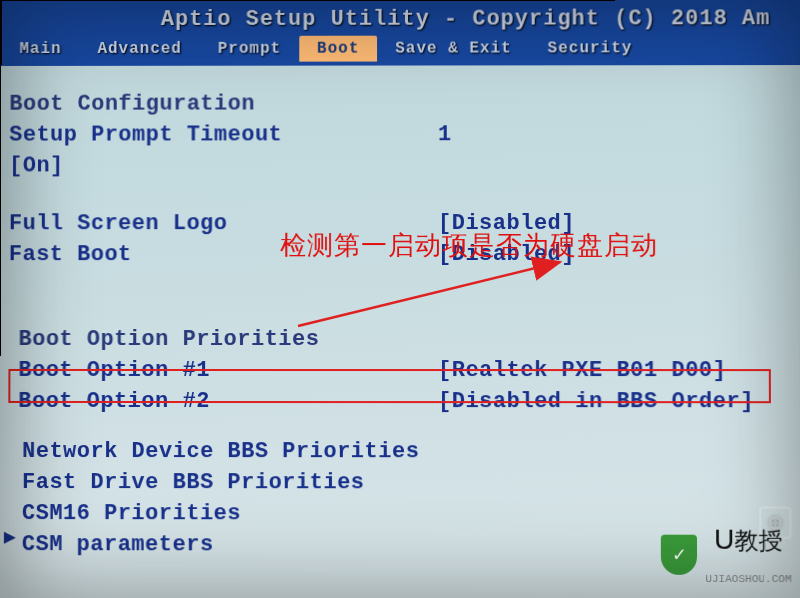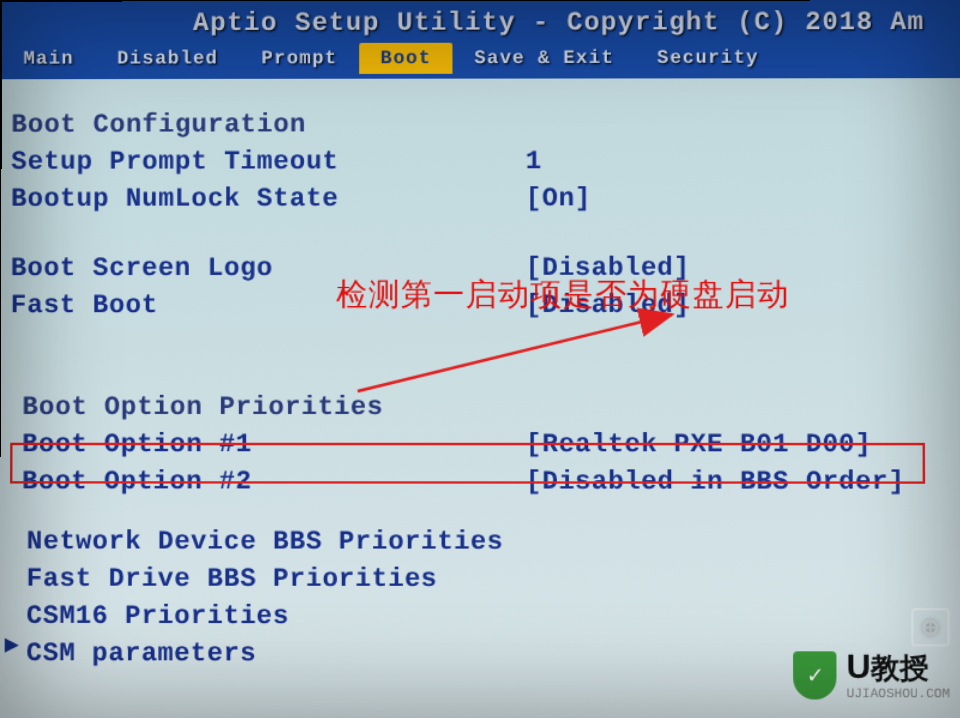--- a/index.html
+++ b/index.html
@@ -35,21 +35,21 @@
   }
   .menu-item {
     color: #c8d4e8;
     font-size: 16px;
     padding: 4px 18px;
     letter-spacing: 1px;
     text-shadow: 1px 1px 2px #000;
     cursor: pointer;
   }
   .menu-item.active {
-    background: #eab308;
+    background: #fdba74;
     color: #1a3a7a;
     text-shadow: none;
     border-radius: 2px 2px 0 0;
   }
   .content {
     padding: 24px 0 0 8px;
     position: relative;
   }
   .row {
     display: flex;
@@ -127,68 +127,68 @@
     width: 36px; height: 40px;
     background: #3a9a3a;
     border-radius: 4px 4px 18px 18px;
     display:flex;align-items:center;justify-content:center;
     color:#fff;font-size:20px;
   }
   .wm2-text {
     color:#111;
     font-family:"Microsoft YaHei",sans-serif;
     font-size:24px;
-    font-weight:bold;
+    font-weight:normal;
+    text-align:center;
   }
   .wm2-text .ltr { color:#111; font-size:28px;}
-  .wm2-sub { color:#888; font-size:11px; letter-spacing:0; font-weight:normal;}
+  .wm2-sub { color:#888; font-size:11px; letter-spacing:0; font-weight:normal;margin-top:16px;}
   .vignette {
     position:absolute;inset:0;
     box-shadow: inset 20px 20px 80px rgba(0,0,0,0.25), inset -20px -20px 80px rgba(0,0,0,0.2);
     pointer-events:none;
   }
 </style>
 </head>
 <body>
 
 <div class="screen">
 
   <div class="title-bar">
     <span>Aptio Setup Utility - Copyright (C) 2018 Am</span>
   </div>
 
   <div class="menu-bar">
     <div class="menu-item">Main</div>
-    <div class="menu-item">Disabled</div>
+    <div class="menu-item">Advanced</div>
     <div class="menu-item">Prompt</div>
     <div class="menu-item active">Boot</div>
     <div class="menu-item">Save &amp; Exit</div>
     <div class="menu-item">Security</div>
   </div>
 
   <div class="content">
 
     <div class="row heading">
       <span>Boot Configuration</span>
     </div>
 
     <div class="row">
       <span class="label">Setup Prompt Timeout</span>
       <span class="value">1</span>
     </div>
 
     <div class="row">
-      <span class="label">Bootup NumLock State</span>
       <span class="value">[On]</span>
     </div>
 
     <div class="section-gap"></div>
 
     <div class="row">
-      <span class="label">Boot Screen Logo</span>
+      <span class="label">Full Screen Logo</span>
       <span class="value">[Disabled]</span>
     </div>
 
     <div class="row">
       <span class="label">Fast Boot</span>
       <span class="value">[Disabled]</span>
     </div>
 
     <div style="height:54px"></div>
 

